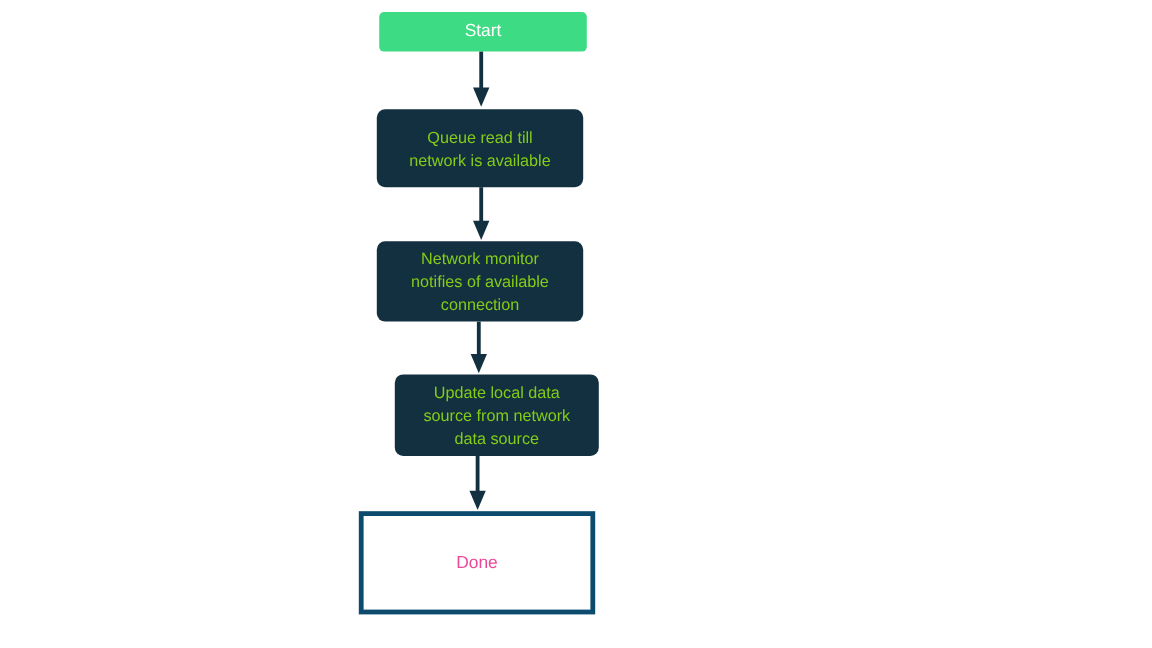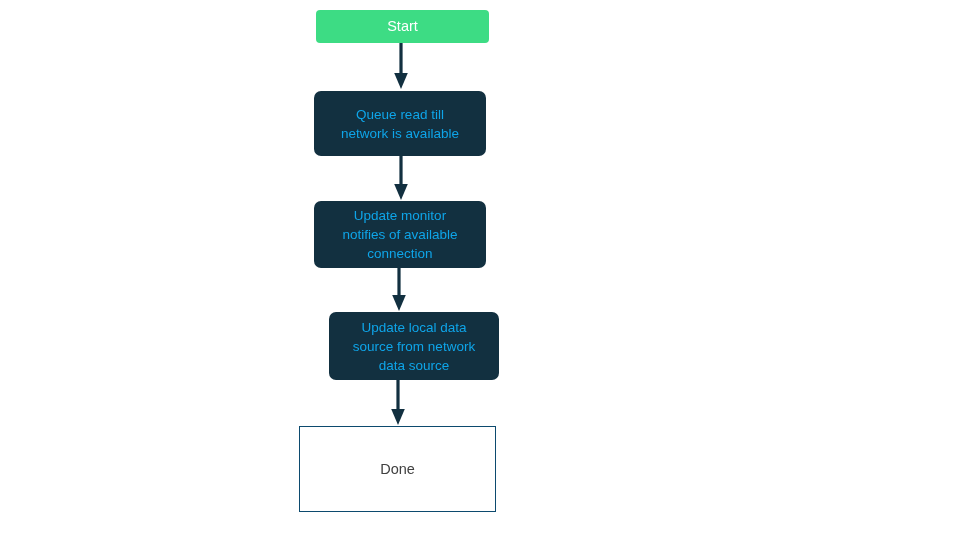--- a/index.html
+++ b/index.html
@@ -42,30 +42,30 @@
     background: #3ddc84;
     border-radius: 4px;
     color: #ffffff;
     font-size: 14.5px;
   }
 
   
   .node-process {
     background: #123040;
     border-radius: 7px;
-    color: #0ea5e9;
+    color: #84cc16;
     font-size: 13.5px;
   }
 
   
   .node-done {
     background: #ffffff;
-    border: 1px solid #0c4a6e;
+    border: 4px solid #0c4a6e;
     border-radius: 0;
-    color: #404040;
+    color: #ec4899;
     font-size: 14.5px;
   }
 
   
   .connector {
     position: absolute;
   }
   .connector svg {
     display: block;
     overflow: visible;
@@ -93,21 +93,21 @@
   </div>
 
   <div class="connector" style="left:392px; top:156px; width:18px; height:46px;">
     <svg width="18" height="46" viewBox="0 0 18 46" aria-hidden="true">
       <line x1="9" y1="0" x2="9" y2="30" stroke="#123040" stroke-width="3.2"></line>
       <polygon points="2.2,28 15.8,28 9,44" fill="#123040"></polygon>
     </svg>
   </div>
 
   <div class="node node-process" style="left:314px; top:201px; width:172px; height:67px;">
-    <span class="node-label">Update monitor
+    <span class="node-label">Network monitor
 notifies of available
 connection</span>
   </div>
 
   <div class="connector" style="left:390px; top:268px; width:18px; height:45px;">
     <svg width="18" height="45" viewBox="0 0 18 45" aria-hidden="true">
       <line x1="9" y1="0" x2="9" y2="29" stroke="#123040" stroke-width="3.2"></line>
       <polygon points="2.2,27 15.8,27 9,43" fill="#123040"></polygon>
     </svg>
   </div>

